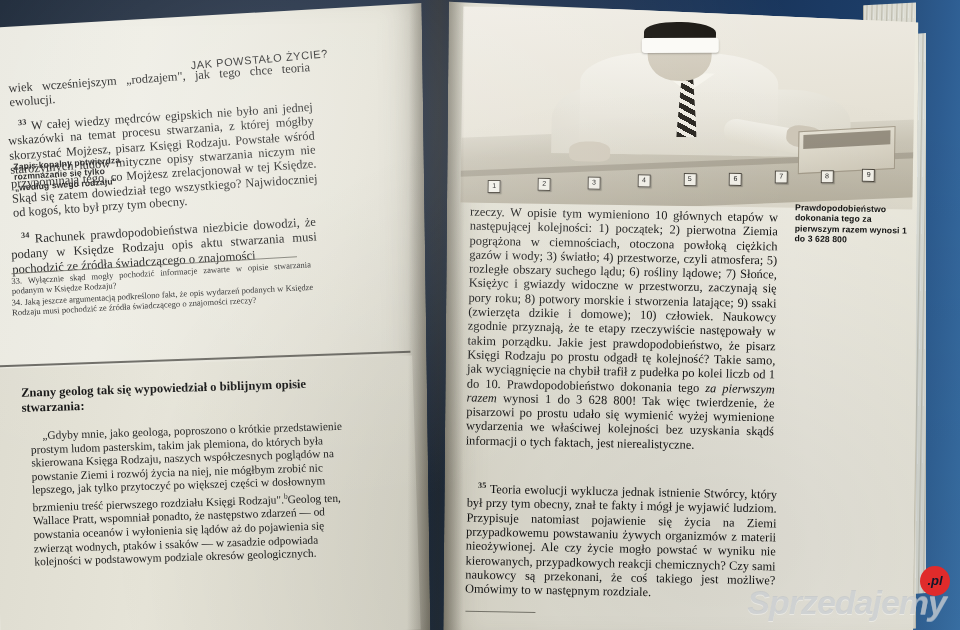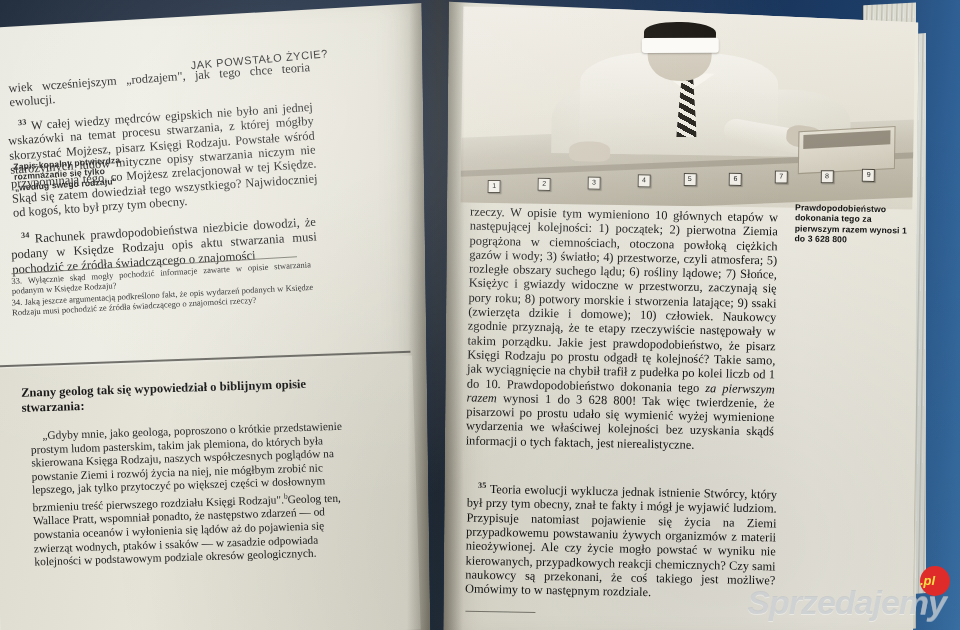--- a/index.html
+++ b/index.html
@@ -118,22 +118,22 @@
     border:1px solid #4b463c;font-family:"Liberation Sans",sans-serif;
     font-size:7px;line-height:10px;text-align:center;color:#1a1a1a;
     box-shadow:1px 1px 1px rgba(0,0,0,.25);}
 
   
   .wm{position:absolute;right:14px;bottom:8px;z-index:40;
       font-family:"Liberation Sans",sans-serif;font-weight:700;font-style:italic;
       font-size:34px;color:rgba(190,195,200,.62);letter-spacing:-1px;
       text-shadow:0 1px 0 rgba(255,255,255,.4);white-space:nowrap;}
   .wm-badge{position:absolute;right:10px;bottom:34px;z-index:41;width:30px;height:30px;
-      border-radius:50%;background:#e02b2b;color:#fde047;font-family:"Liberation Sans",sans-serif;
-      font-weight:700;font-size:13px;line-height:30px;font-style:italic;}
+      border-radius:50%;background:#e02b2b;color:#0f172a;font-family:"Liberation Sans",sans-serif;
+      font-weight:700;font-size:13px;line-height:30px;text-align:center;font-style:italic;}
 
   .glare{position:absolute;inset:0;pointer-events:none;z-index:20;
     background:radial-gradient(ellipse at 28% 18%,rgba(255,255,255,.22),rgba(255,255,255,0) 55%),
                radial-gradient(ellipse at 74% 86%,rgba(0,0,0,.10),rgba(0,0,0,0) 60%);}
 </style>
 </head>
 <body>
 
 <div class="stage">
 

